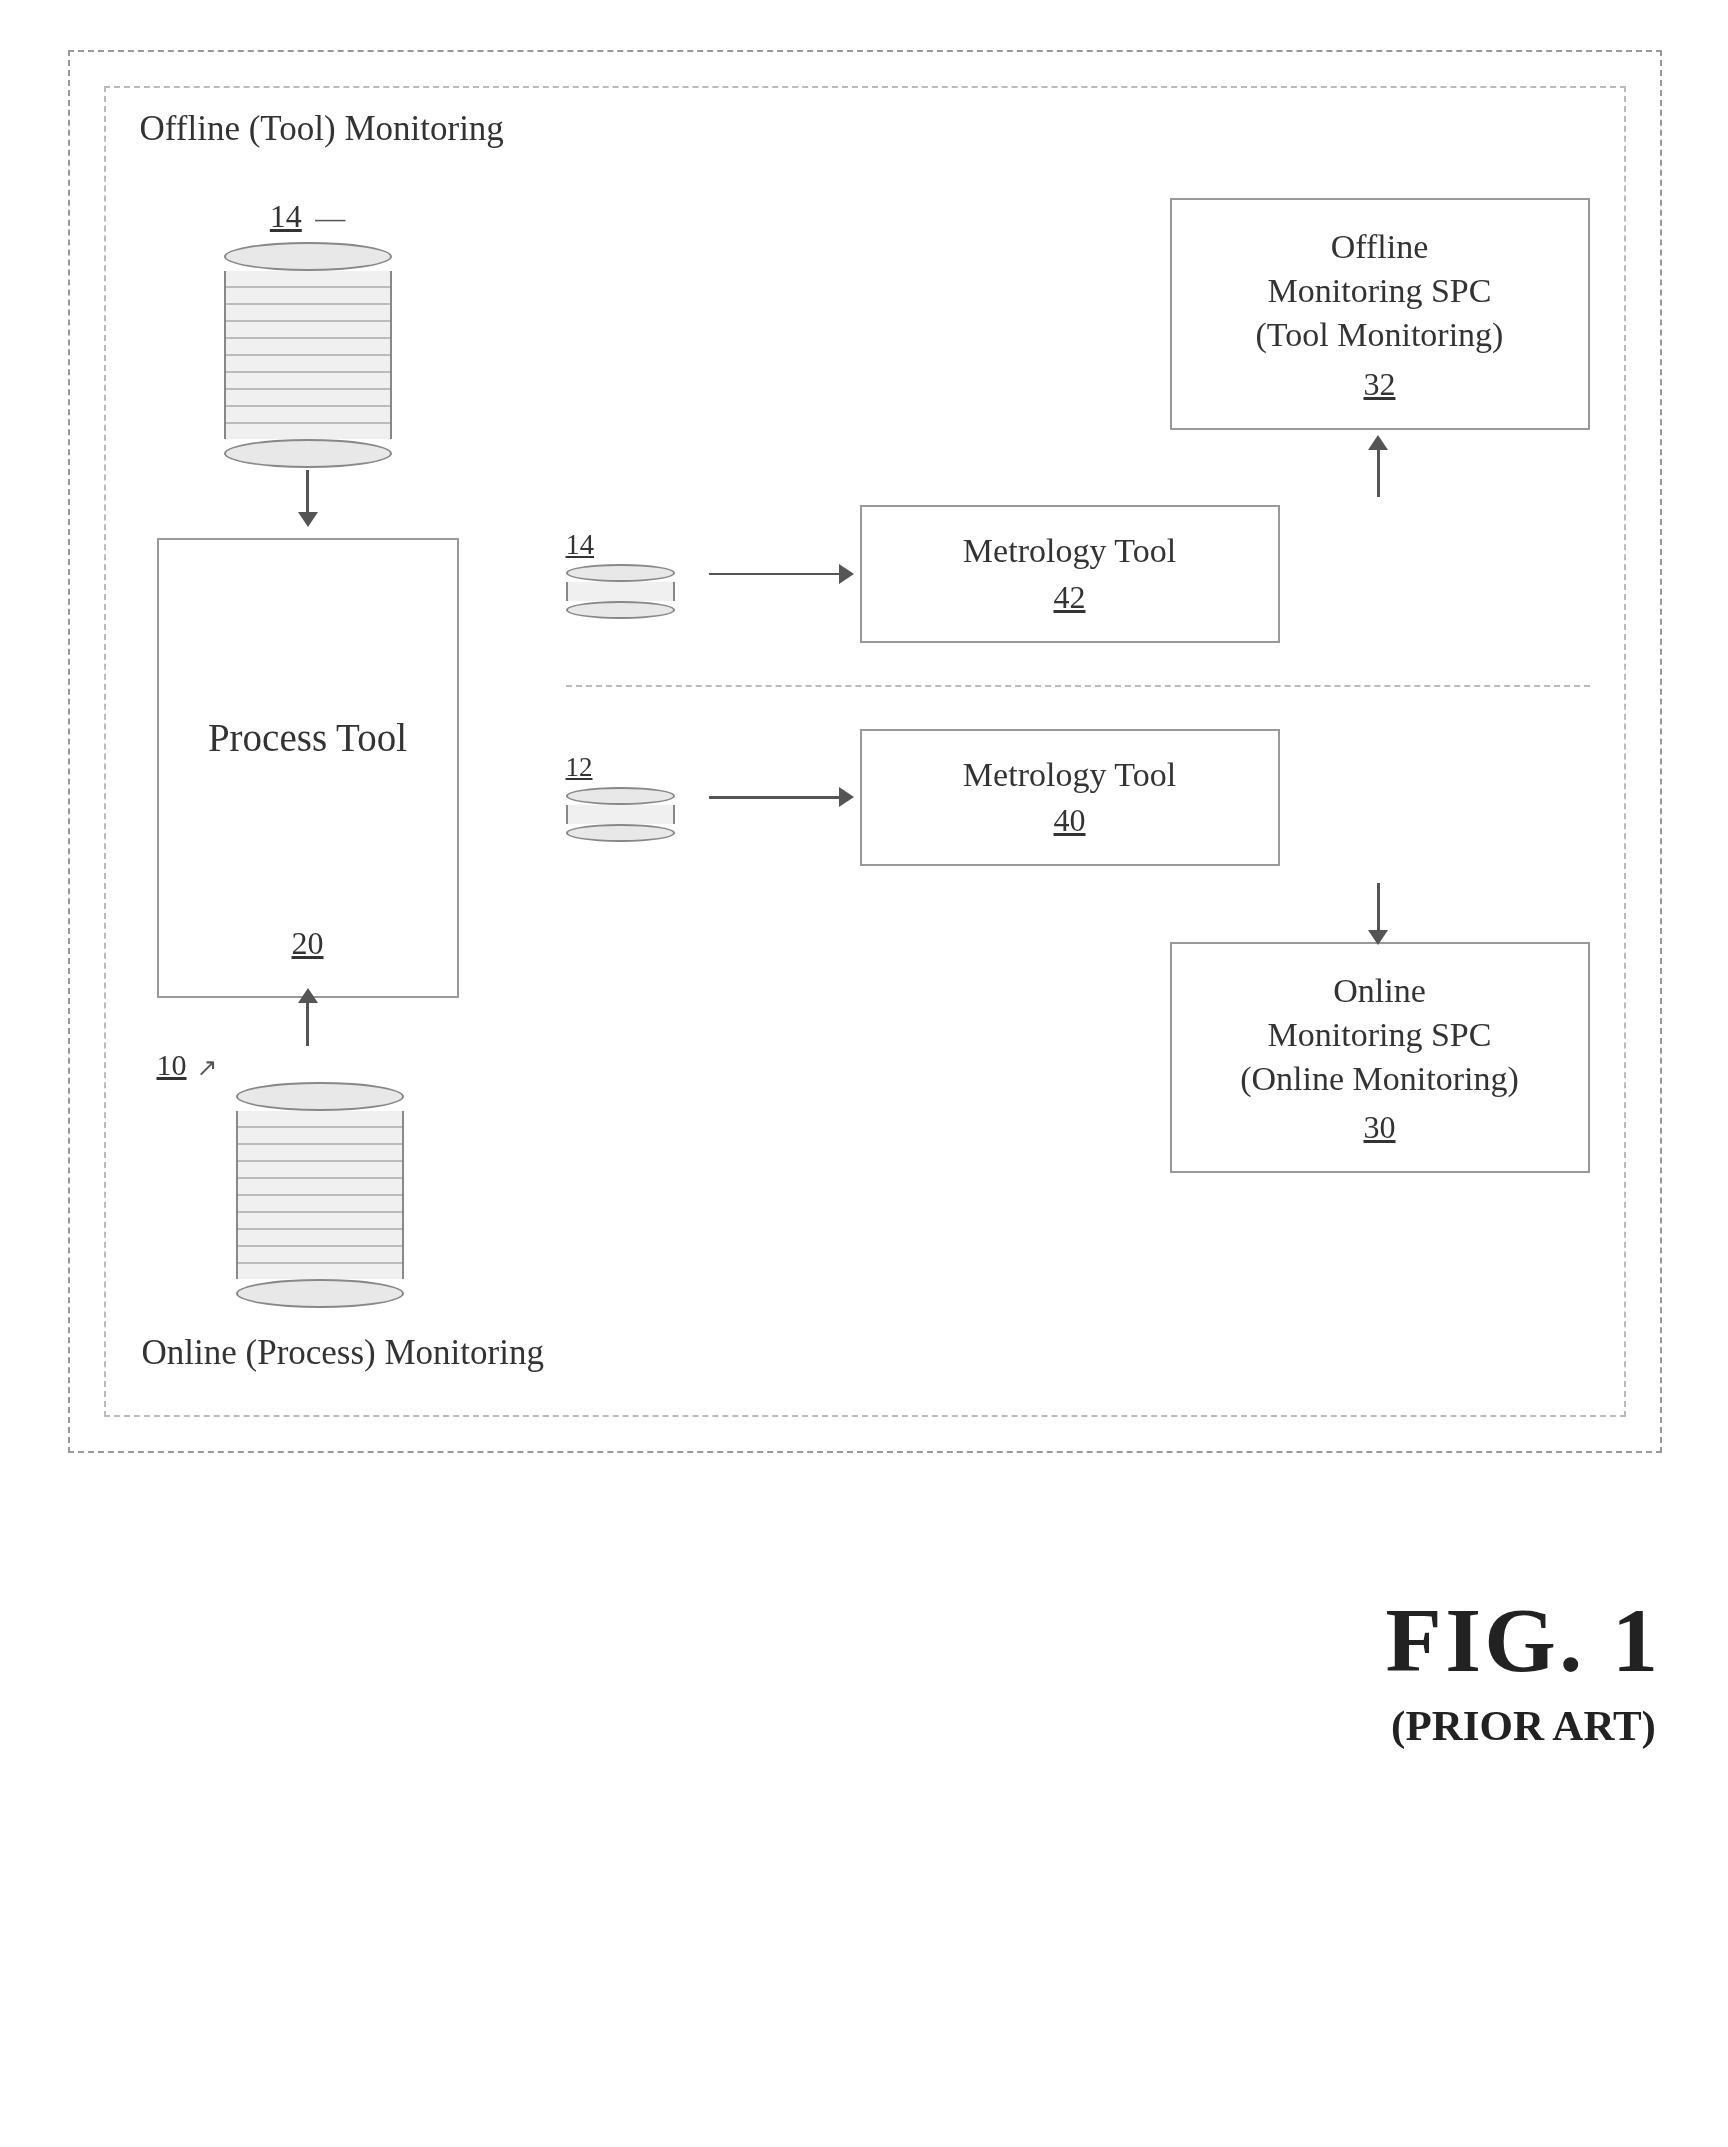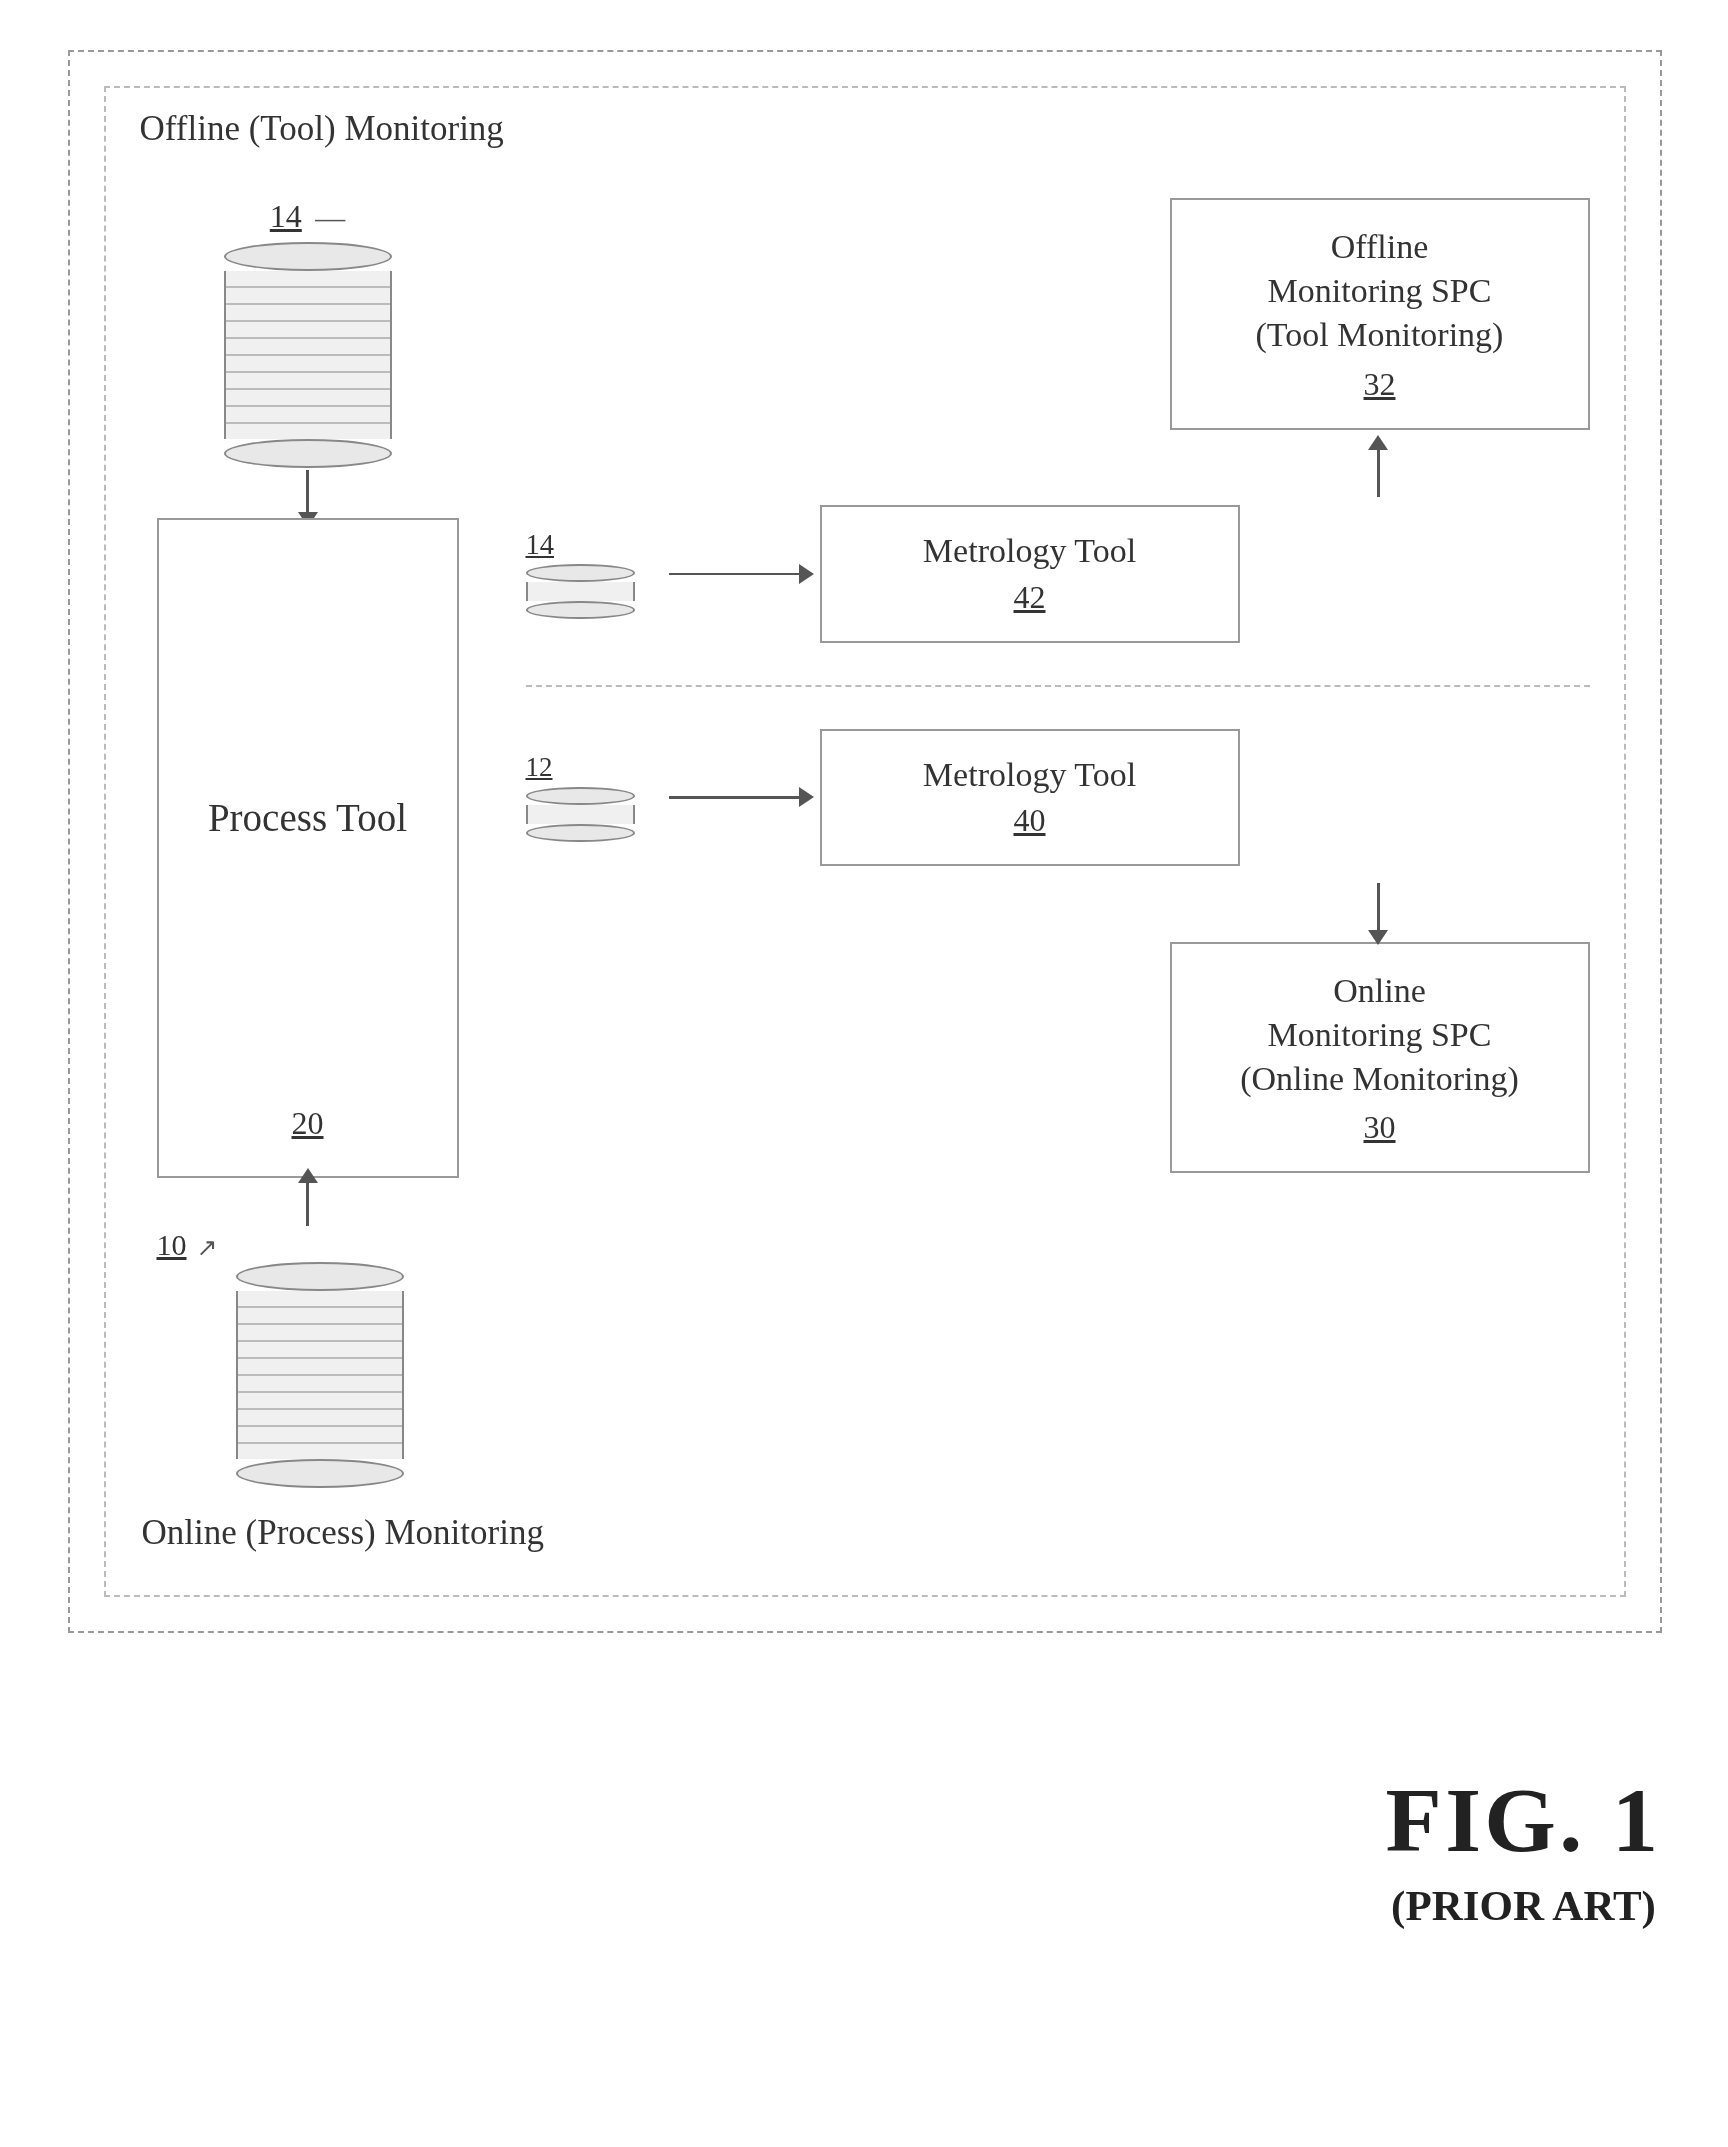--- a/index.html
+++ b/index.html
@@ -38,28 +38,29 @@
       border: 2.5px dashed #bbb;
       padding: 34px 34px 42px 34px;
       position: relative;
       margin-bottom: 0;
     }
 
     
     .process-tool-box {
       border: 2.5px solid #999;
       width: 302px;
-      height: 660px;
+      height: 460px;
       display: flex;
       flex-direction: column;
       align-items: center;
       justify-content: space-between;
       padding: 11px 17px 34px;
       background: #fff;
       position: relative;
+      margin-top: 20px;
     }
 
     .process-tool-label {
       font-size: 39px;
       font-weight: normal;
       color: #333;
       text-align: center;
     }
 
     
@@ -345,21 +346,21 @@
           <div class="cylinder cyl-large" style="margin-left: 25px;">
             <div class="cyl-top"></div>
             <div class="cyl-body" style="height:168px;">
               <div class="cyl-stripes"></div>
             </div>
             <div class="cyl-bottom"></div>
           </div>
 
         </div>
 
-        <div style="flex:1; display:flex; flex-direction:column; gap:8px;">
+        <div style="flex:1; display:flex; flex-direction:column; gap:8px;margin-left:40px;">
 
           <div style="display:flex; flex-direction:column; padding-bottom: 34px;">
 
             <div style="display:flex; justify-content:flex-end; margin-bottom:17px;">
               <div class="spc-box">
                 <div class="spc-label">
                   <span>Offline</span><br>
                   <span>Monitoring SPC</span><br>
                   <span>(Tool Monitoring)</span>
                 </div>

